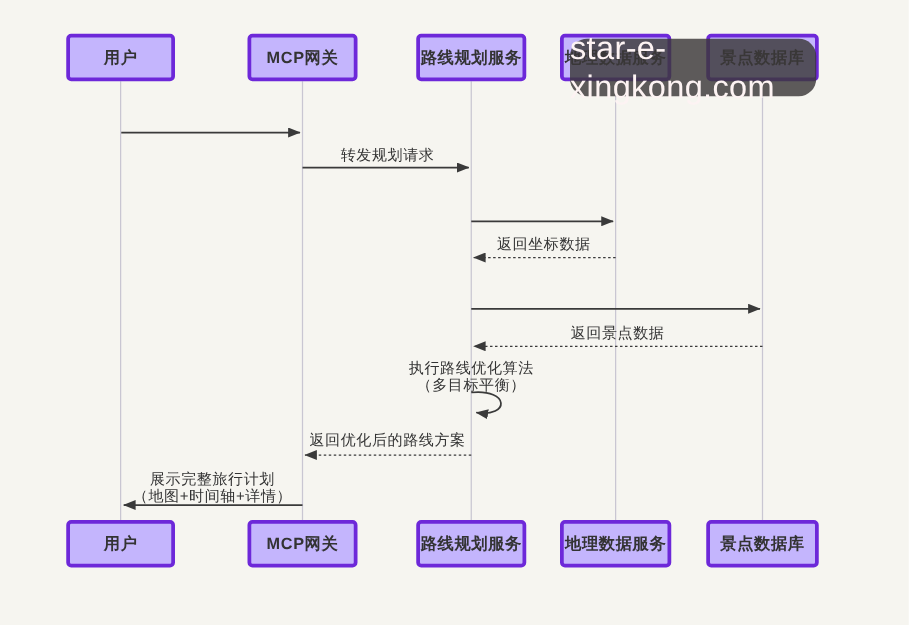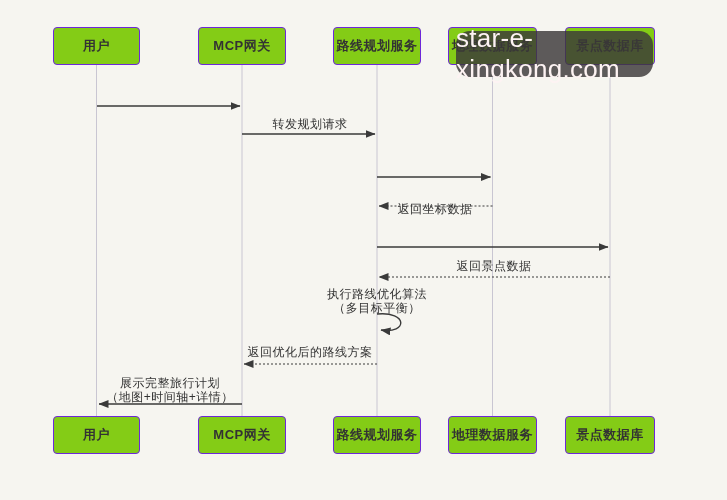--- a/index.html
+++ b/index.html
@@ -13,22 +13,22 @@
   }
   .svg-layer {
     position: absolute;
     left: 0; top: 0;
     width: 727px; height: 500px;
     z-index: 1;
   }
   .actor-box {
     position: absolute;
     height: 38px;
-    background: #84cc16;
-    border: 1px solid #6d28d9;
+    background: #c4b5fd;
+    border: 3px solid #6d28d9;
     border-radius: 4px;
     box-sizing: border-box;
     display: flex;
     align-items: center;
     justify-content: center;
     font-size: 13px;
     font-weight: 600;
     color: #333333;
     z-index: 2;
     letter-spacing: 0.5px;
@@ -96,21 +96,21 @@
   <div class="actor-box" style="left:448px; top:27px; width:89px;">地理数据服务</div>
   <div class="actor-box" style="left:565px; top:27px; width:90px;">景点数据库</div>
 
   <div class="actor-box" style="left:53px; top:416px; width:87px;">用户</div>
   <div class="actor-box" style="left:198px; top:416px; width:88px;">MCP网关</div>
   <div class="actor-box" style="left:333px; top:416px; width:88px;">路线规划服务</div>
   <div class="actor-box" style="left:448px; top:416px; width:89px;">地理数据服务</div>
   <div class="actor-box" style="left:565px; top:416px; width:90px;">景点数据库</div>
 
   <div class="msg" style="left:310px; top:118px;font-family:Liberation Mono, monospace;">转发规划请求</div>
-  <div class="msg" style="left:435px; top:202px;text-align:right;">返回坐标数据</div>
+  <div class="msg" style="left:435px; top:188px;text-align:right;">返回坐标数据</div>
   <div class="msg" style="left:494px; top:259px;text-align:center;">返回景点数据</div>
   <div class="msg" style="left:377px; top:287px;">执行路线优化算法
 （多目标平衡）</div>
   <div class="msg" style="left:170px; top:376px;">展示完整旅行计划
 （地图+时间轴+详情）</div>
   <div class="msg" style="left:310px; top:345px;">返回优化后的路线方案</div>
 
   <div class="watermark">
     <span>star-e-xingkong.com</span>
   </div>

